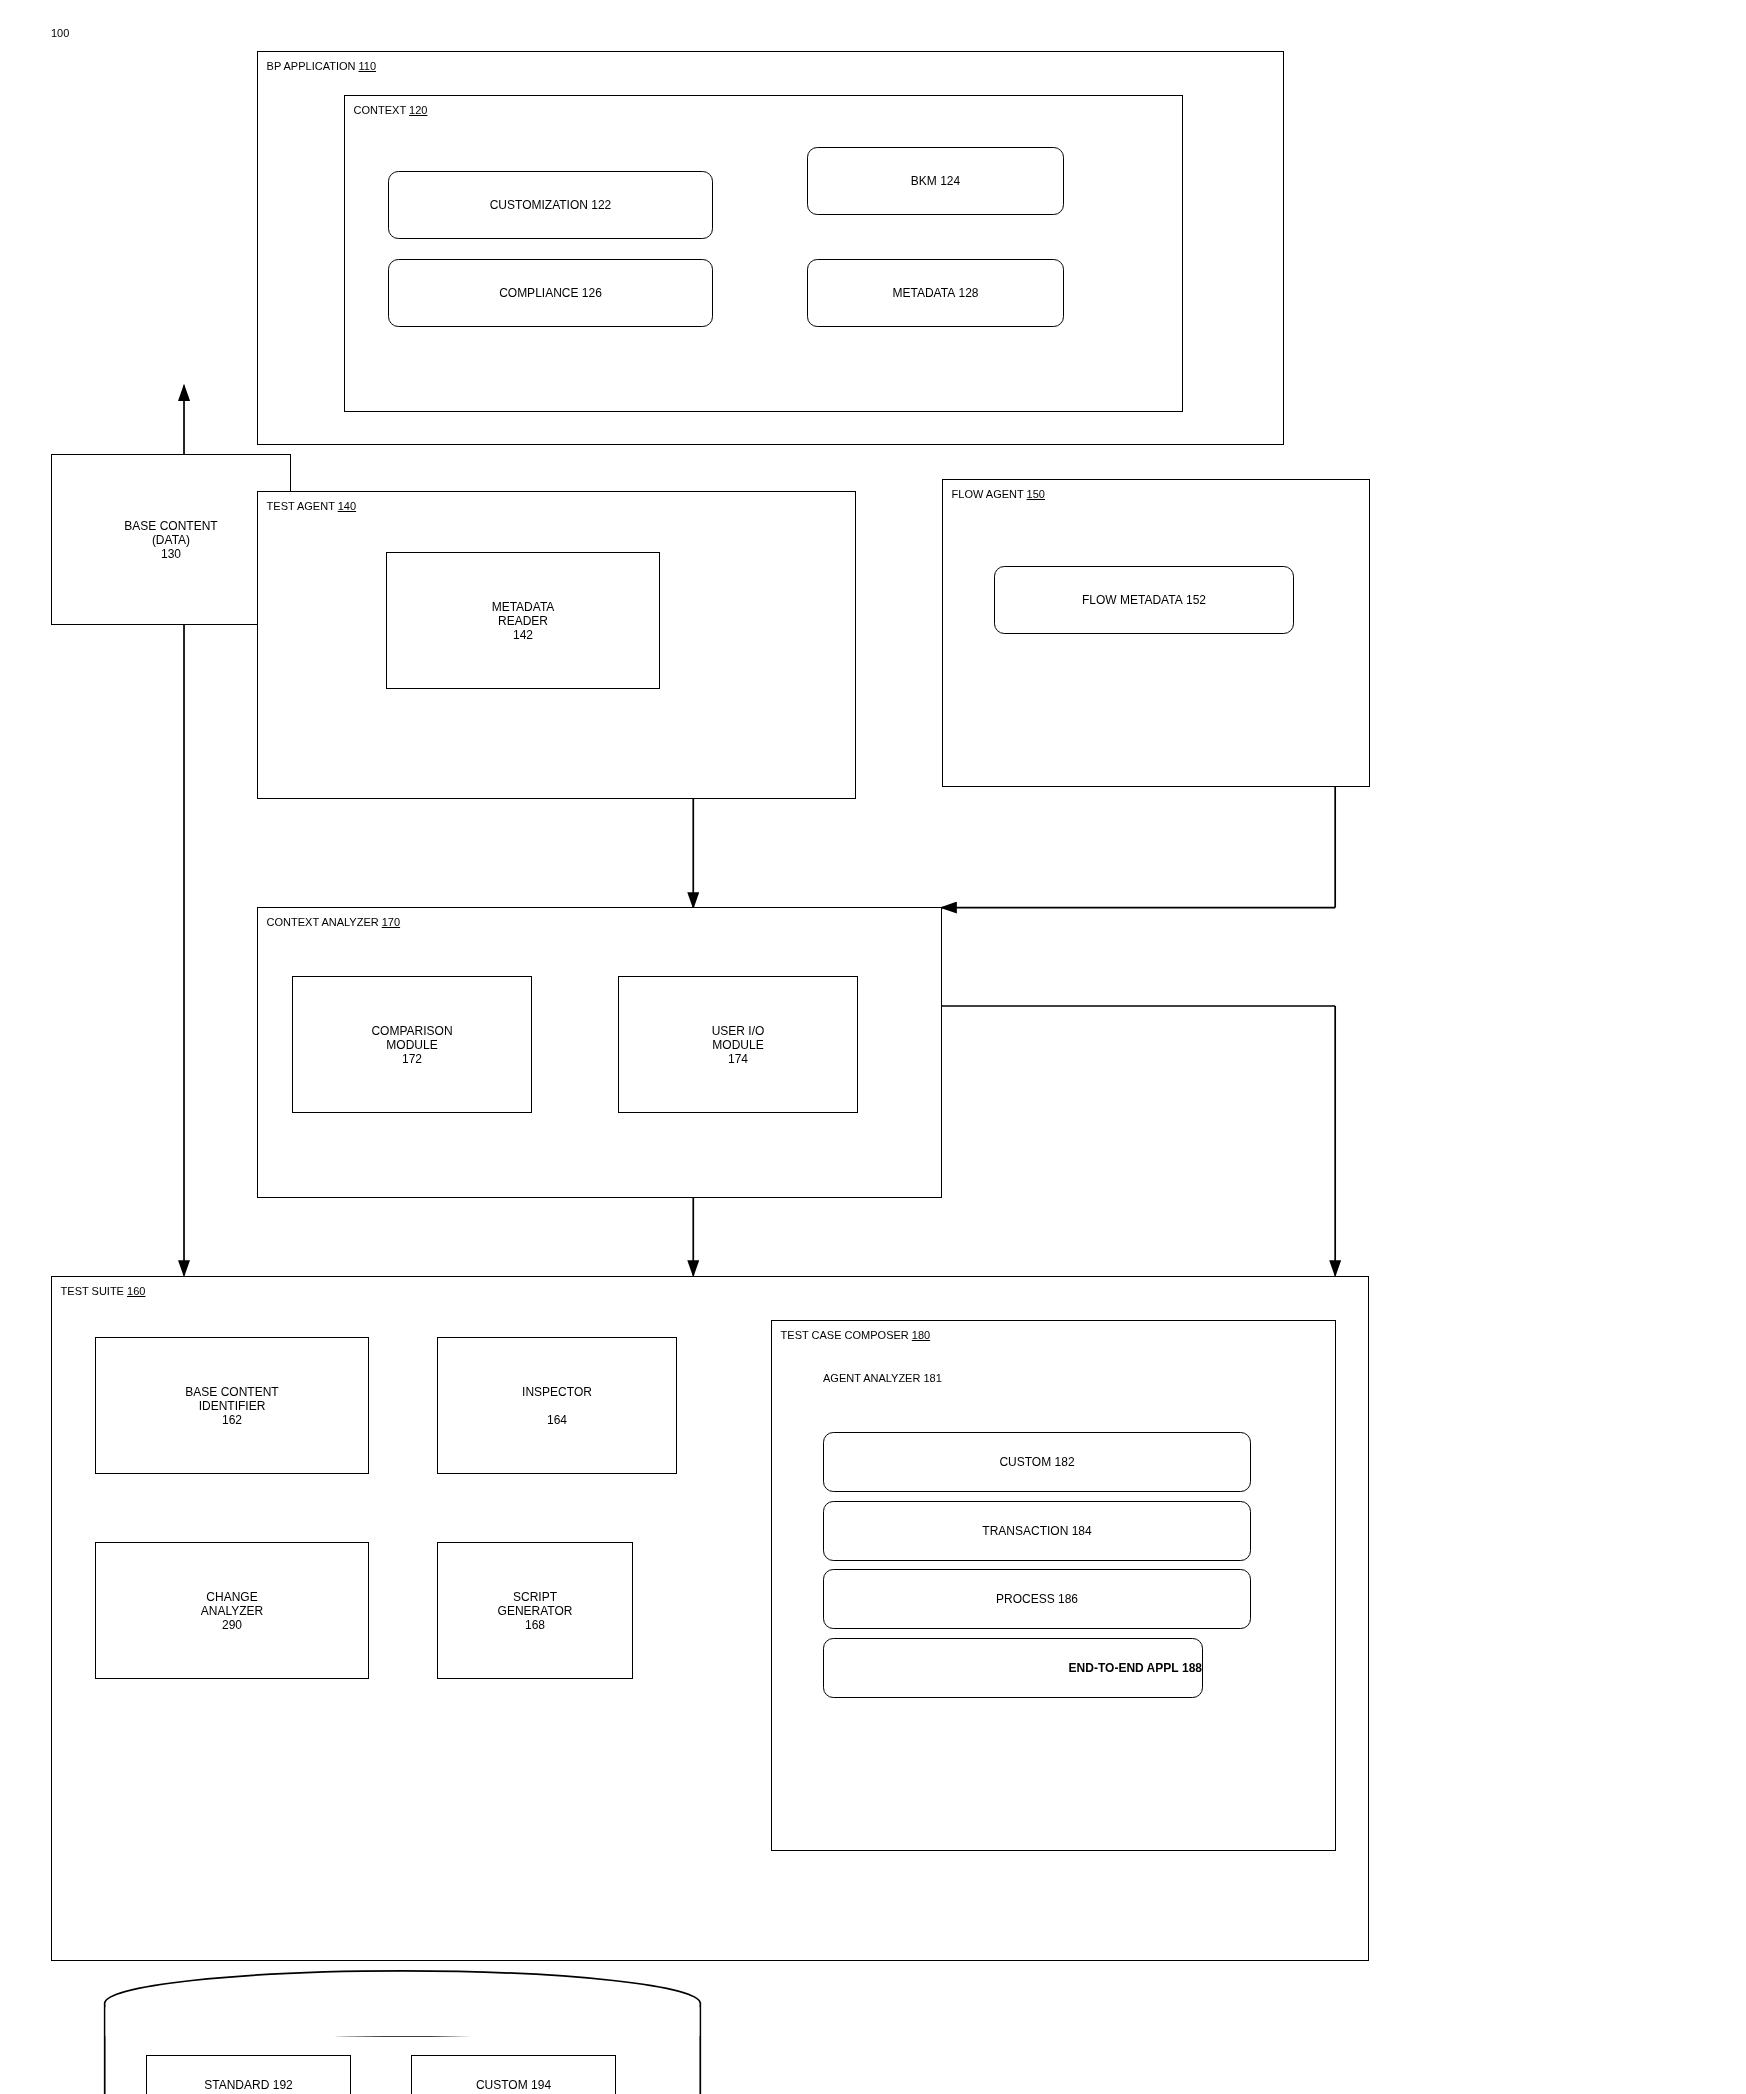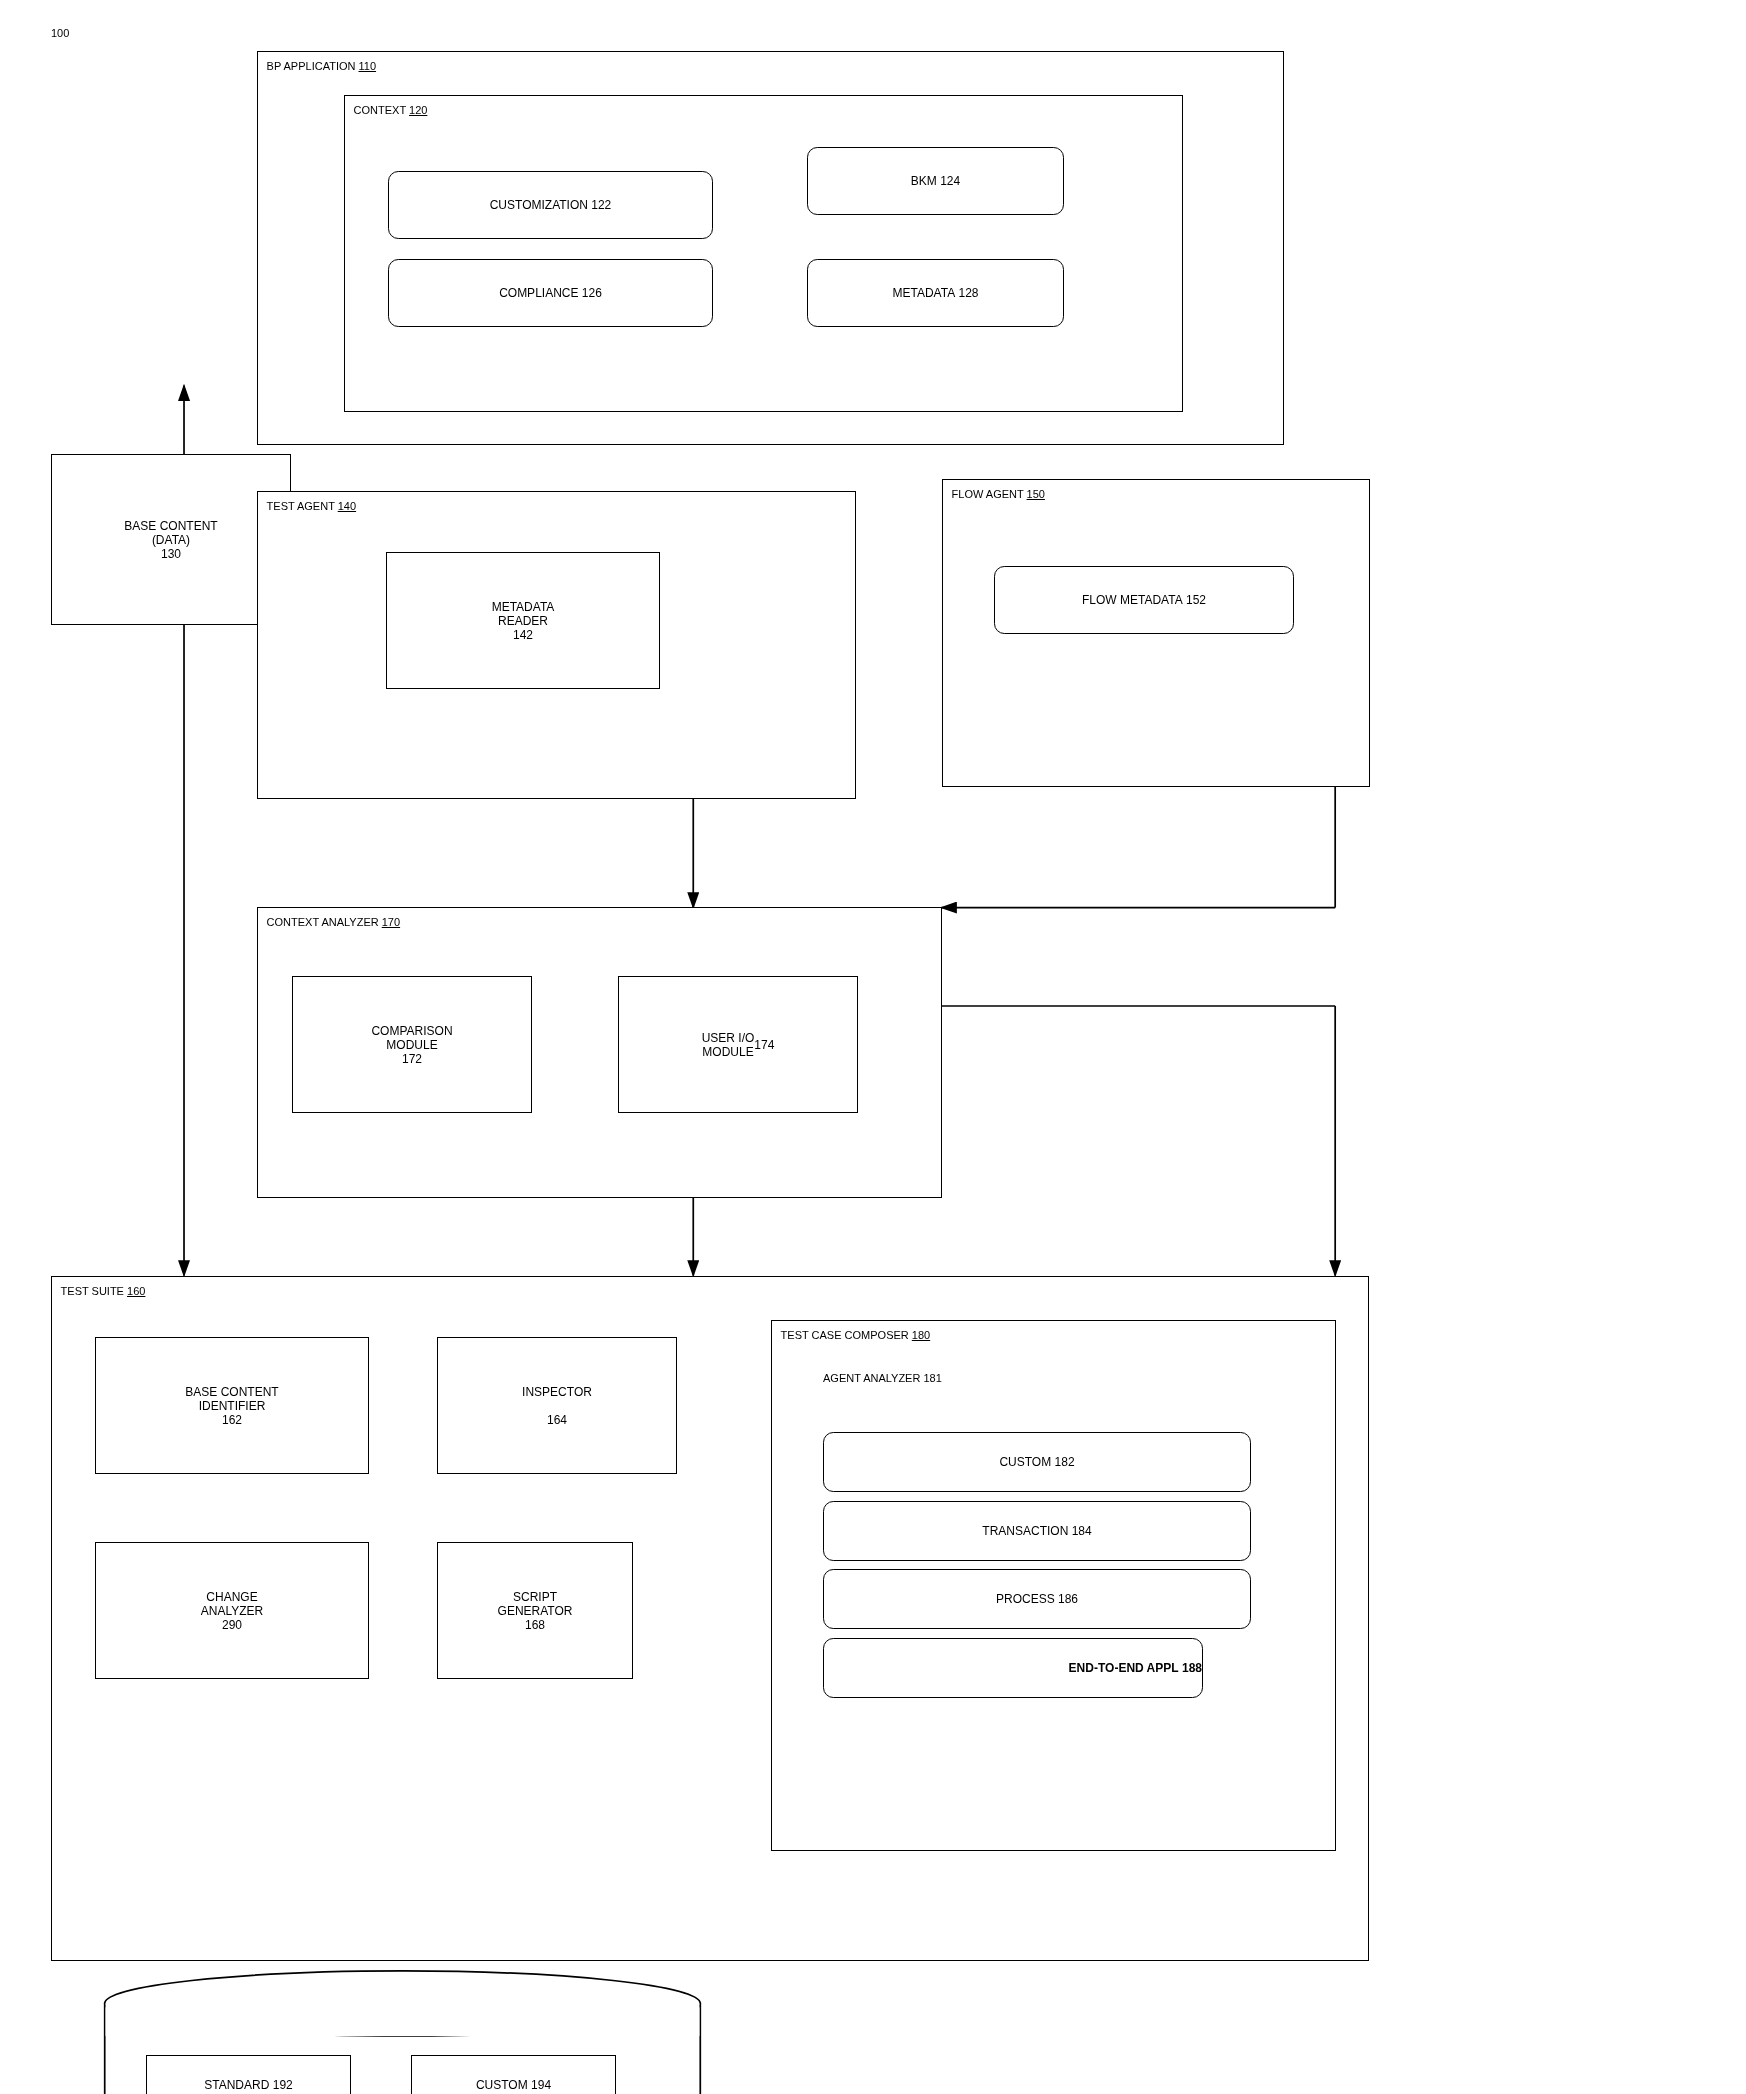--- a/index.html
+++ b/index.html
@@ -154,21 +154,21 @@
     <div class="section-title" style="top:6.8px; left:8.6px;">
       <span>CONTEXT ANALYZER</span> <span class="num">170</span>
     </div>
 
     <div class="box" style="left:34px; top:68px; width:240px; height:137px; display:flex; flex-direction:column; align-items:center; justify-content:center; text-align:center;">
       <div style="white-space:pre-line; text-align:center;">COMPARISON
 MODULE</div>
       <span class="num">172</span>
     </div>
 
-    <div class="box" style="left:360px; top:68px; width:240px; height:137px; display:flex; flex-direction:row; align-items:center; justify-content:center; text-align:center;">
+    <div class="box" style="left:360px; top:68px; width:240px; height:137px; display:flex; flex-direction:column; align-items:center; justify-content:center; text-align:center;">
       <div style="text-align:center;">USER I/O<br>MODULE</div>
       <span class="num">174</span>
     </div>
   </div>
 
   <div class="box" style="left:51px; top:1276px; width:1318px; height:685px;">
     <div class="section-title" style="top:6.8px; left:8.6px;">
       <span>TEST SUITE</span> <span class="num">160</span>
     </div>
 

